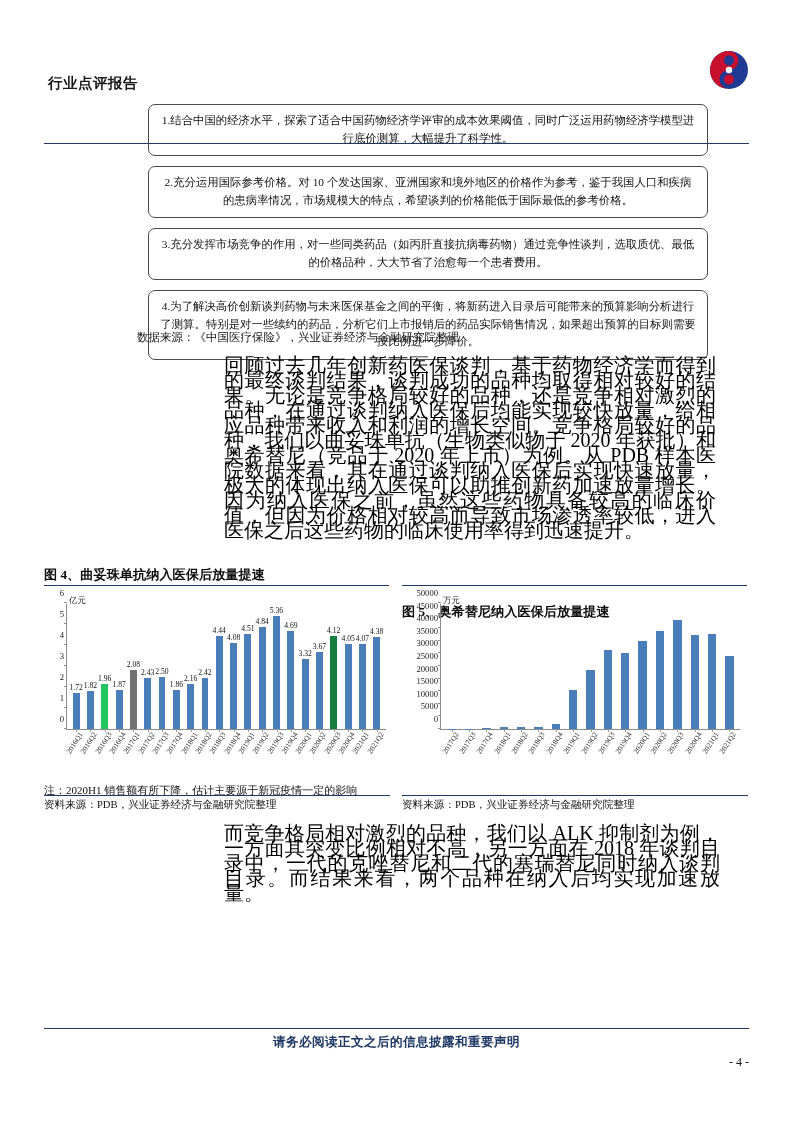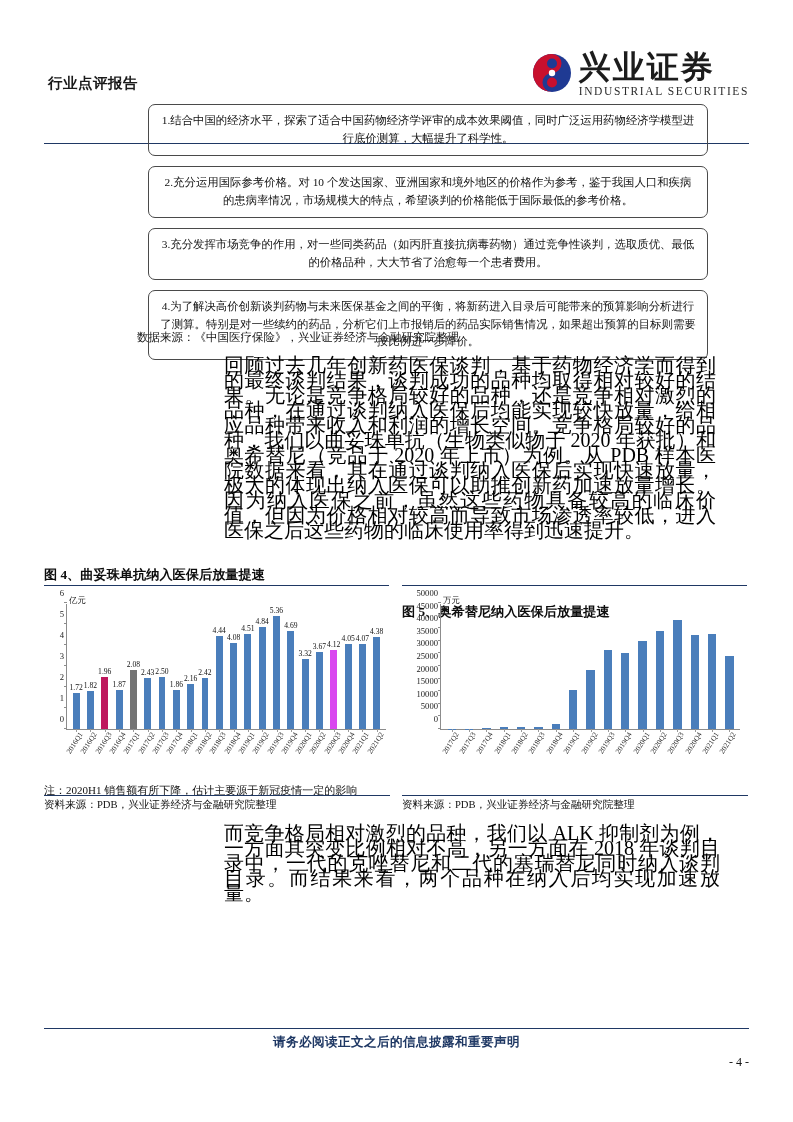--- a/index.html
+++ b/index.html
@@ -292,24 +292,20 @@
 
   <div class="logo-wrap">
     <div class="logo-mark">
       <svg width="40" height="40" viewBox="0 0 40 40" aria-hidden="true">
         <circle cx="20" cy="20" r="19" fill="#1f3a93"></circle>
         <path d="M20 1 A19 19 0 0 0 20 39 A9.5 9.5 0 0 1 20 20 A9.5 9.5 0 0 0 20 1 Z" fill="#c8102e"></path>
         <circle cx="20" cy="10.5" r="5" fill="#1f3a93"></circle>
         <circle cx="20" cy="29.5" r="5" fill="#c8102e"></circle>
         <circle cx="20" cy="20" r="3.2" fill="#ffffff"></circle>
       </svg>
-    </div>
-    <div class="logo-text-col">
-      <div class="logo-cn">兴业证券</div>
-      <div class="logo-en">INDUSTRIAL SECURITIES</div>
     </div>
   </div>
 
   <div class="hdr-rule"></div>
 </div>
 
 <div class="box-stack">
   <div class="tbox">
     <p>1.结合中国的经济水平，探索了适合中国药物经济学评审的成本效果阈值，同时广泛运用药物经济学模型进行底价测算，大幅提升了科学性。</p>
   </div>
@@ -341,21 +337,21 @@
           <div class="bar" style="background: rgb(74, 126, 187); height: 36.12px;">
             <div class="bar-label">1.72</div>
           </div>
         </div>
         <div class="bar-slot">
           <div class="bar" style="background: rgb(74, 126, 187); height: 38.22px;">
             <div class="bar-label">1.82</div>
           </div>
         </div>
         <div class="bar-slot">
-          <div class="bar" style="background: #be185d; height: 52px;">
+          <div class="bar" style="background: #22c55e; height: 45px;">
             <div class="bar-label">1.96</div>
           </div>
         </div>
         <div class="bar-slot">
           <div class="bar" style="background: rgb(74, 126, 187); height: 39.27px;">
             <div class="bar-label">1.87</div>
           </div>
         </div>
         <div class="bar-slot">
           <div class="bar" style="background: #737373; height: 59px;">
@@ -421,21 +417,21 @@
           <div class="bar" style="background: rgb(74, 126, 187); height: 69.72px;">
             <div class="bar-label">3.32</div>
           </div>
         </div>
         <div class="bar-slot">
           <div class="bar" style="background: rgb(74, 126, 187); height: 77.07px;">
             <div class="bar-label">3.67</div>
           </div>
         </div>
         <div class="bar-slot">
-          <div class="bar" style="background: #d946ef; height: 79px;">
+          <div class="bar" style="background: #15803d; height: 93px;">
             <div class="bar-label">4.12</div>
           </div>
         </div>
         <div class="bar-slot">
           <div class="bar" style="background: rgb(74, 126, 187); height: 85.05px;">
             <div class="bar-label">4.05</div>
           </div>
         </div>
         <div class="bar-slot">
           <div class="bar" style="background: rgb(74, 126, 187); height: 85.47px;">

